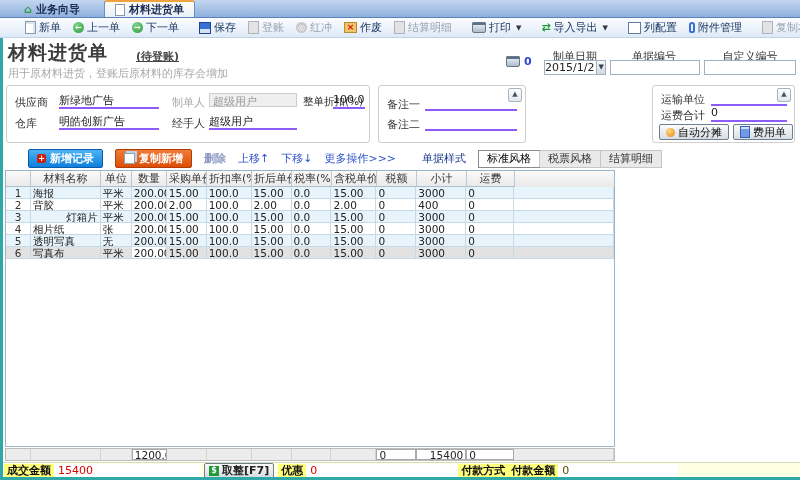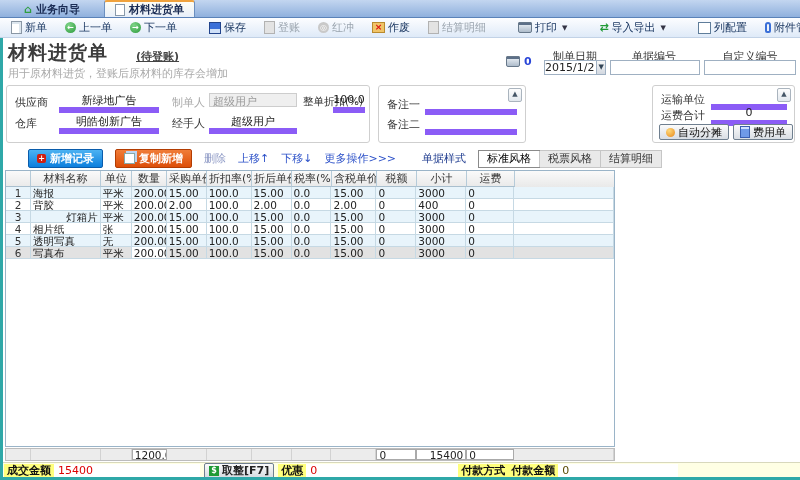--- a/index.html
+++ b/index.html
@@ -10,21 +10,21 @@
           background:linear-gradient(#c3d6f0,#8fb0dd);border-bottom:1px solid #5a82b8;display:flex;align-items:flex-end;}
   .tab{display:flex;align-items:center;gap:4px;height:15px;padding:0 10px;margin-left:14px;
        color:#1b2d55;font-weight:bold;cursor:default;}
   .tab.active{background:linear-gradient(#fffef5,#e7effa);border:1px solid #6b8fc0;border-bottom:none;
        border-top:2px solid #f0a23c;border-radius:3px 3px 0 0;height:15px;}
   .house-ico{color:#2f9e3f;font-size:11px;line-height:10px;}
   .page-ico{width:8px;height:10px;background:#fff;border:1px solid #8899aa;display:inline-block;}
   
   .toolbar{position:absolute;left:0;top:18px;width:800px;height:20px;
            background:linear-gradient(#fcfdff,#dfeaf8);border-bottom:1px solid #c2d2e6;
-           display:flex;align-items:center;padding-left:6px;box-sizing:border-box;gap:8px;}
+           display:flex;align-items:center;padding-left:20px;box-sizing:border-box;gap:2px;}
   .titem{display:flex;align-items:center;gap:3px;padding:1px 5px;color:#16335e;white-space:nowrap;cursor:default;border-radius:2px;}
   .titem.disabled{color:#9aa4ae;}
   .tsep{width:1px;height:14px;background:#b4c4d6;margin:0 3px;}
   .drop{font-size:7px;color:#334;margin-left:2px;}
   .ico{display:inline-block;}
   .i-page{width:9px;height:11px;background:#fff;border:1px solid #8a97a5;
           box-shadow:inset -2px 2px 0 #dde6ee;}
   .i-page.gray{background:#e3e3e3;border-color:#b2b2b2;box-shadow:none;}
   .i-circ{width:11px;height:11px;border-radius:50%;color:#fff;font-size:8px;line-height:11px;text-align:center;font-weight:bold;}
   .i-green{background:radial-gradient(circle at 35% 30%,#7fd488,#2c9a3c);}
@@ -47,37 +47,37 @@
   .hlabel{position:absolute;top:49px;text-align:center;color:#333;}
   .hbox{position:absolute;top:60px;height:15px;border:1px solid #9fb0c2;background:#fff;box-sizing:border-box;}
   .datebox{display:flex;align-items:center;}
   .datebox .dval{flex:1;text-align:right;padding-right:2px;}
   .datebox .dbtn{width:13px;height:13px;background:linear-gradient(#f8f8f8,#d2d8e0);border-left:1px solid #9fb0c2;font-size:7px;line-height:13px;text-align:center;color:#345;}
   .hinput{border:none;outline:none;width:100%;height:100%;font:inherit;background:transparent;box-sizing:border-box;padding:0 2px;}
   
   .gbox{position:absolute;top:85px;height:58px;border:1px solid #cfcfcf;border-radius:3px;background:#fff;box-sizing:border-box;}
   .glab{position:absolute;color:#333;}
   .glab.gray{color:#a8a8a8;}
-  .uval{position:absolute;border-bottom:6px solid #8b5cf6;height:14px;color:#222;text-align:center;}
+  .uval{position:absolute;border-bottom:2px solid #8b5cf6;height:14px;color:#222;}
   .rval{position:absolute;border:1px solid #cdcdcd;background:#efefef;color:#9a9a9a;height:14px;padding-left:3px;box-sizing:border-box;}
   .collapse{position:absolute;right:3px;top:2px;width:12px;height:12px;border:1px solid #aab4be;background:linear-gradient(#fdfdfd,#e2e8ee);
             font-size:7px;line-height:11px;text-align:center;color:#456;border-radius:2px;}
   .btn3d{display:inline-flex;align-items:center;gap:3px;border:1px solid #6f7f8f;background:linear-gradient(#fbfbfb,#d9dee4);
          height:16px;padding:0 6px;border-radius:2px;font-size:11px;color:#111;box-sizing:border-box;}
   .i-ball{width:9px;height:9px;border-radius:50%;background:radial-gradient(circle at 35% 30%,#ffd97a,#e8881a);}
   .i-bluepage{width:8px;height:10px;background:#6f9ae8;border:1px solid #3a5fb0;box-shadow:inset 0 2px 0 #cfe0ff;}
   
   .actrow{position:absolute;left:0;top:149px;width:800px;height:19px;display:flex;align-items:center;padding-left:28px;box-sizing:border-box;gap:12px;}
   .abtn{display:inline-flex;align-items:center;gap:4px;height:17px;padding:0 8px;color:#fff;font-weight:bold;border-radius:2px;}
   .abtn.add{background:linear-gradient(#4cb2f2,#0d7fdd);border:1px solid #0a5cab;}
   .abtn.copy{background:linear-gradient(#f07c38,#dd4e08);border:1px solid #b23c02;text-align:right;}
   .i-addrec{width:9px;height:9px;background:#cf1f10;border-radius:2px;color:#fff;font-size:8px;line-height:9px;text-align:center;font-weight:bold;}
   .i-copyrec{width:9px;height:9px;background:#fff;border:1px solid #8aa;box-shadow:2px -2px 0 #bcd4f2;}
   .alink{color:#2b50c8;cursor:default;}
-  .alink.dim{color:#8b97c4;}
+  .alink.dim{color:#8b97c4;font-weight:bold;}
   .stylelabel{color:#1d3a8e;margin-left:14px;}
   .stabs{display:inline-flex;background:#e9e9e9;border:1px solid #c6c6c6;height:16px;}
   .stab{padding:0 8px;line-height:16px;color:#333;border-left:1px solid #c6c6c6;}
   .stab:first-child{border-left:none;}
   .stab.active{background:#fff;outline:1px solid #8a8a8a;color:#000;}
   
   #grid{position:absolute;left:5px;top:170px;width:610px;height:277px;border:1px solid #9ab4c8;background:#fff;box-sizing:border-box;display:flex;flex-direction:column;}
   .ghrow{display:flex;height:16px;background:linear-gradient(#fafafa,#e9e9e9);}
   .gcell{box-sizing:border-box;border-right:1px solid #c6d9e4;border-bottom:1px solid #c6d9e4;overflow:hidden;white-space:nowrap;padding:0 2px;}
   .ghead{border-right-color:#b6cbd9;border-bottom-color:#a9bfce;text-align:center;line-height:15px;color:#333;}

